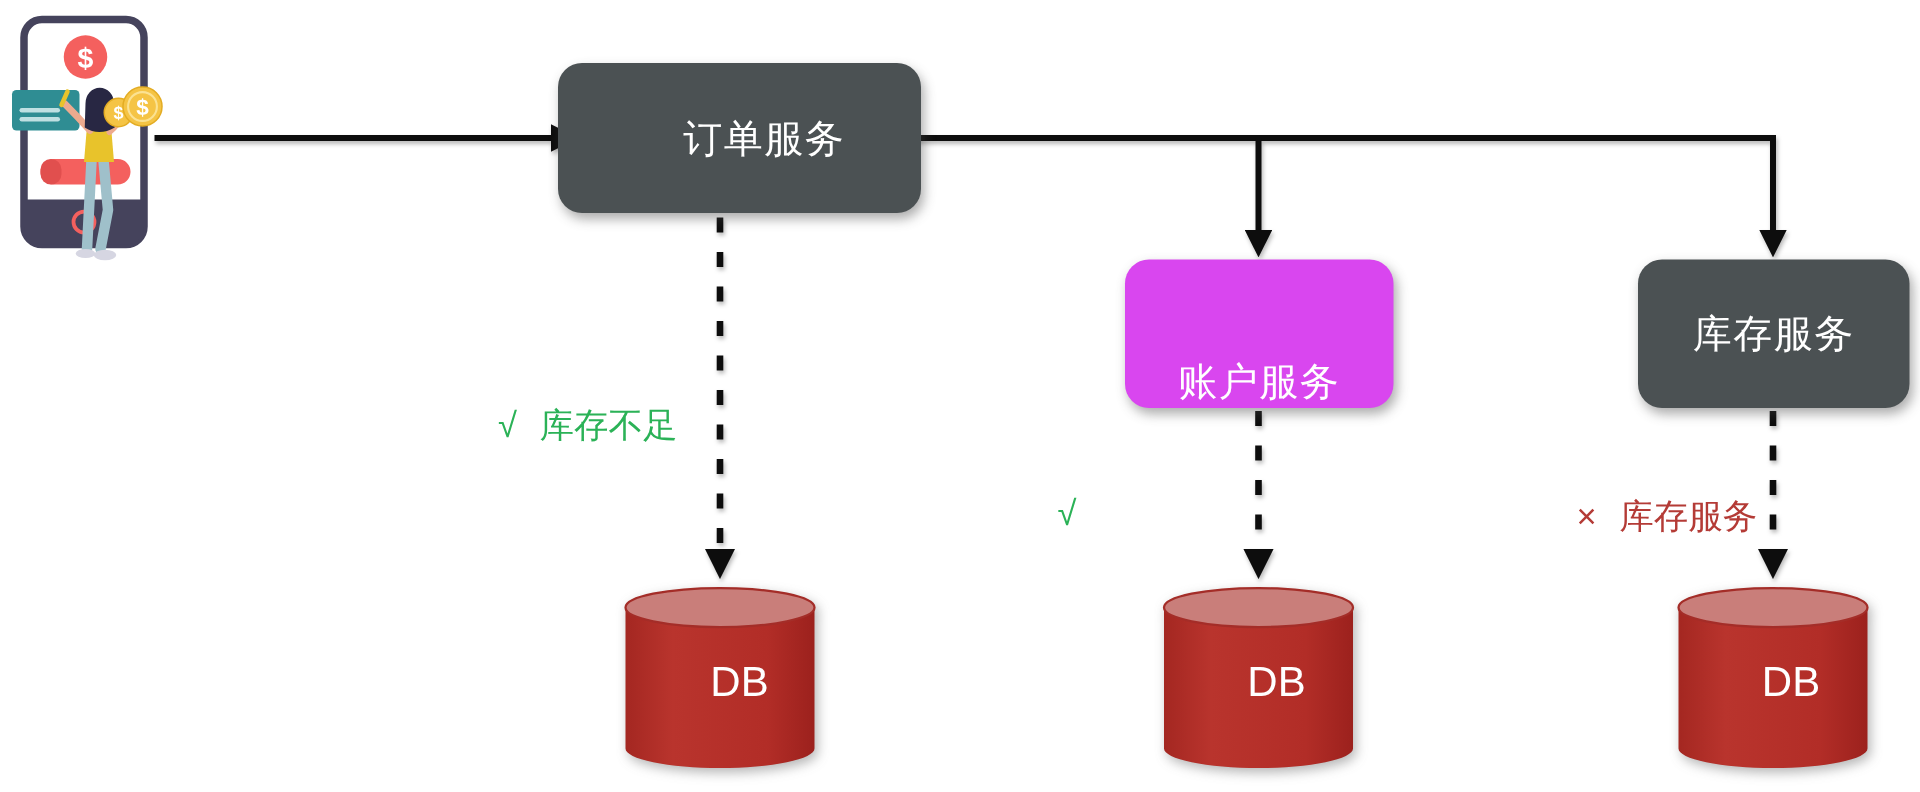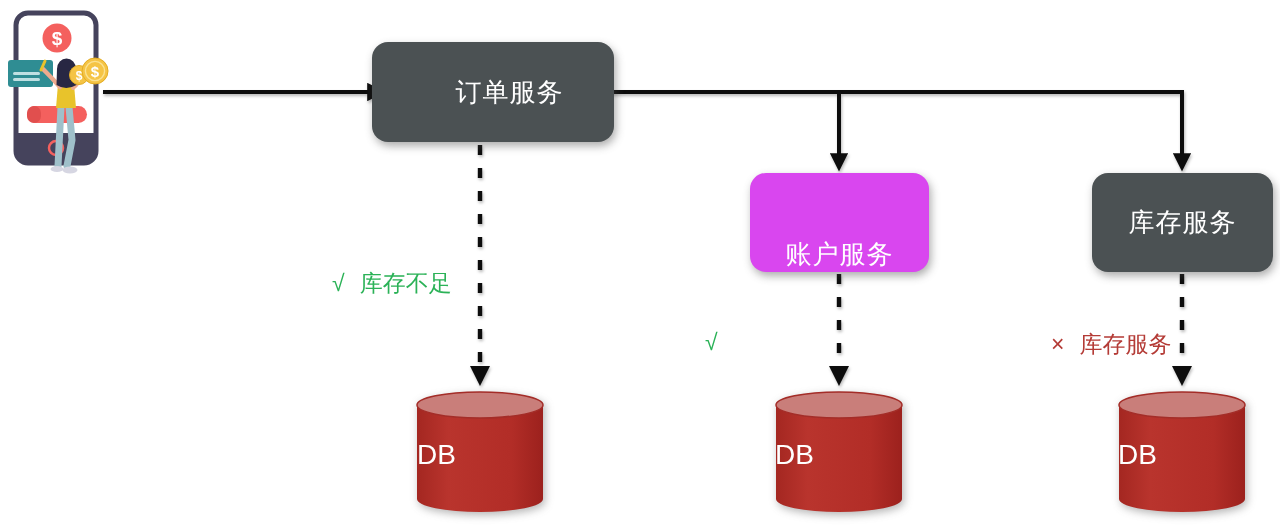--- a/index.html
+++ b/index.html
@@ -39,20 +39,21 @@
     white-space: nowrap;
   }
   .status .mark { margin-right: 15px; }
   .status-1 { left: 332px;  top: 268px; color: #2bb257; }
   .status-2 { left: 705px;  top: 329px; color: #2bb257; }
   .status-3 { left: 1051px; top: 329px; color: #b43b36; }
   .dblabel {
     position: absolute;
     width: 152px;
     top: 440px;
+    text-align: center;
     color: #ffffff;
     font-size: 28px;
     line-height: 30px;
   }
   .dblabel-1 { left: 417px; }
   .dblabel-2 { left: 775px; }
   .dblabel-3 { left: 1118px; }
 </style>
 </head>
 <body>

